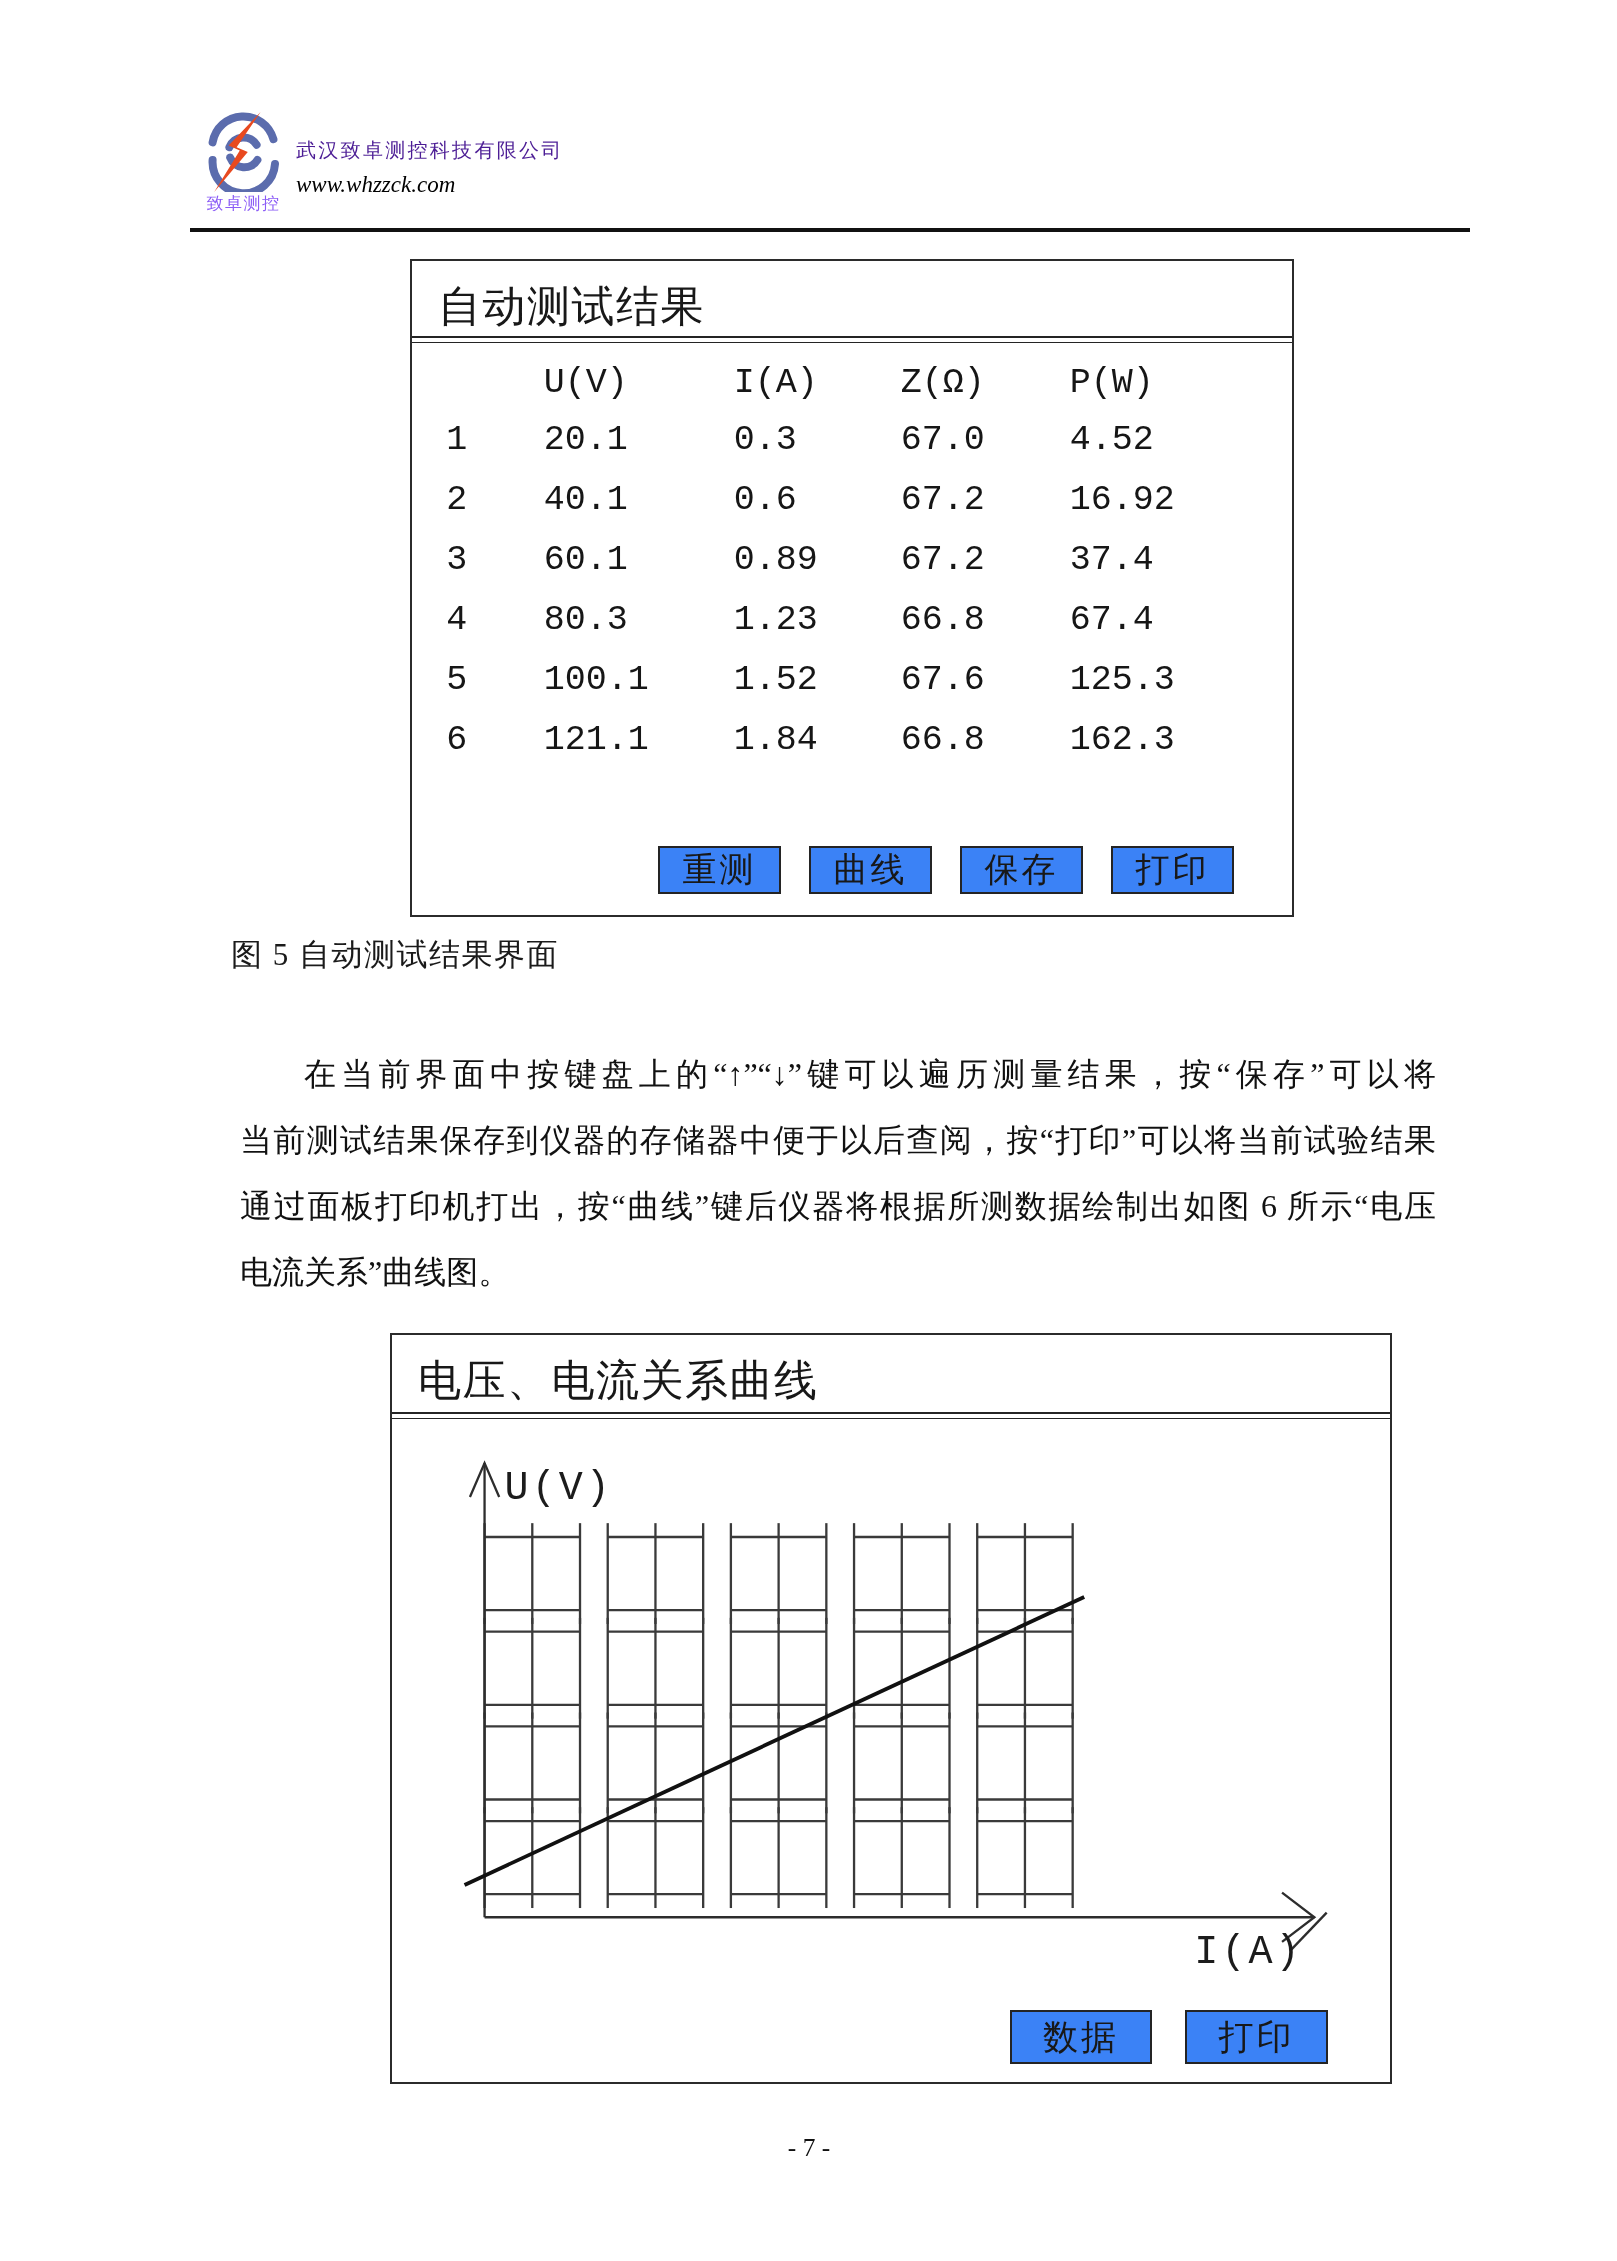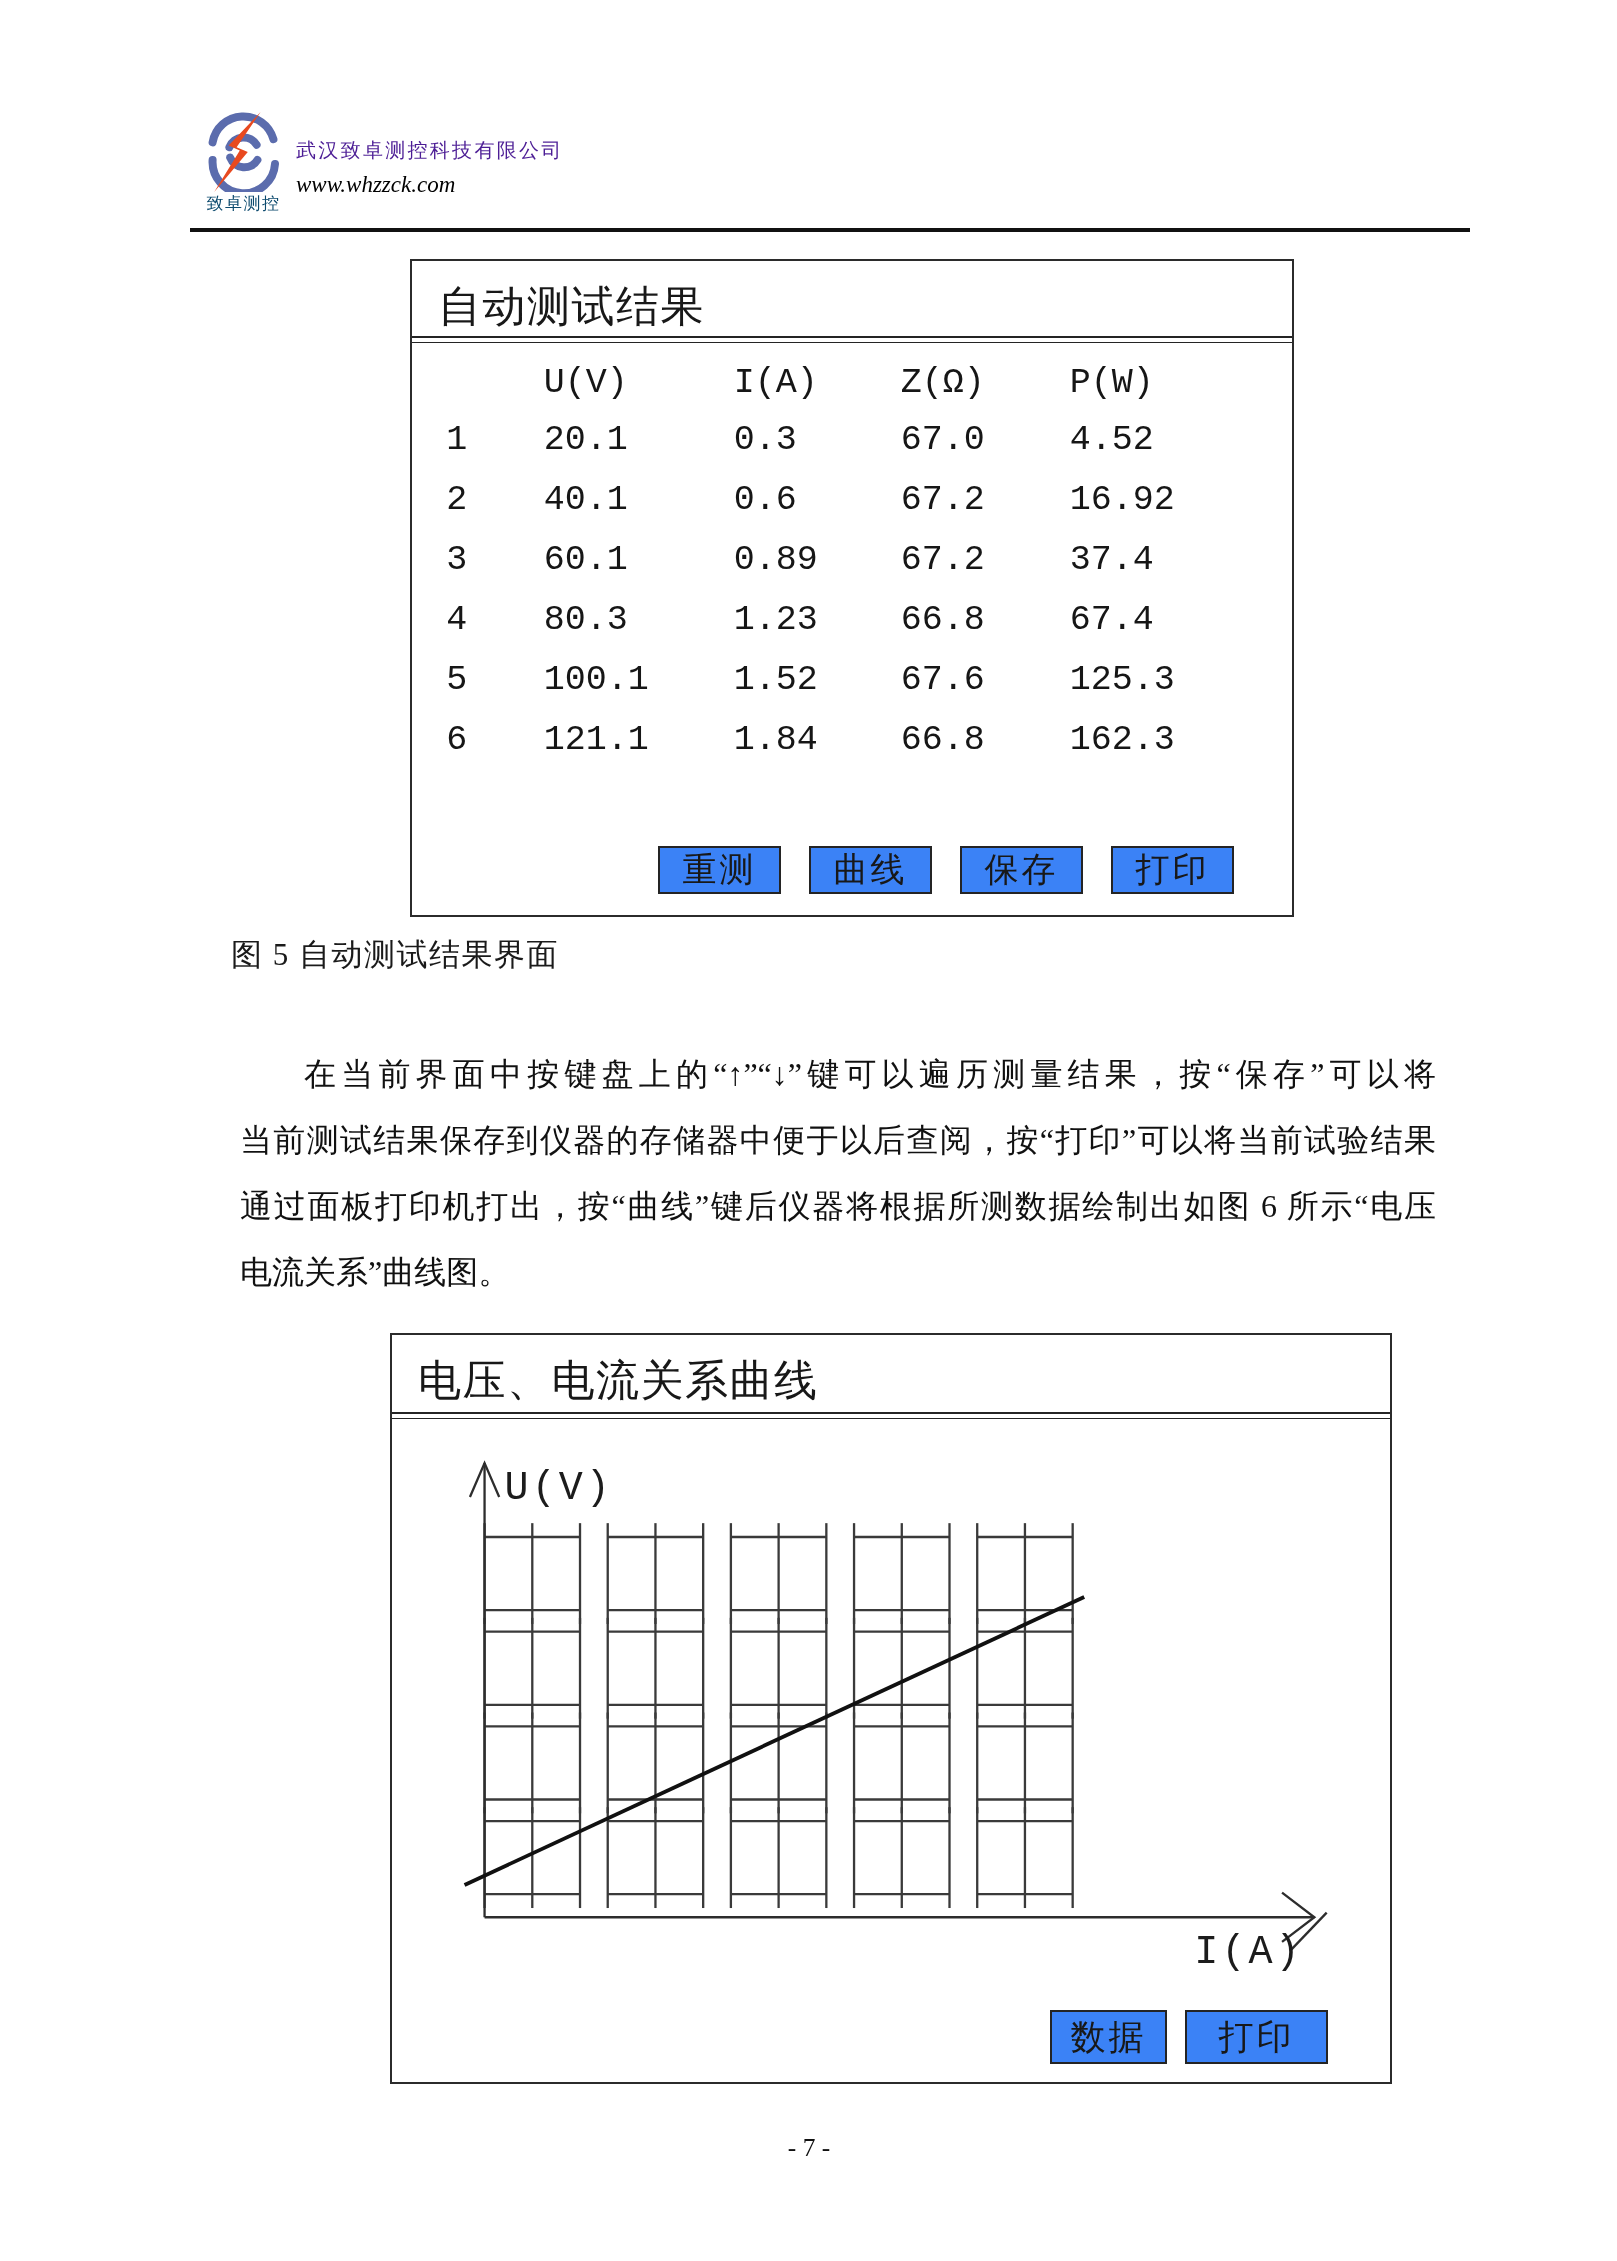--- a/index.html
+++ b/index.html
@@ -5,21 +5,21 @@
   html,body{margin:0;padding:0;background:#888;}
   .page{
     position:relative; width:1618px; height:2261px; background:#ffffff;
     font-family:"Liberation Serif", serif; color:#1a1a1a; overflow:hidden;
   }
   .abs{position:absolute;}
 
   
   .logo-text{
     position:absolute; left:199px; top:192px; width:89px; text-align:center;
-    font-family:"Liberation Sans", sans-serif; font-size:17px; letter-spacing:1.5px; color:#0c4a6e;
+    font-family:"Liberation Sans", sans-serif; font-size:17px; letter-spacing:1.5px; color:#8b5cf6;
   }
   .company{
     position:absolute; left:296px; top:137px;
     font-size:20px; letter-spacing:2.3px; color:#4c1d95;
   }
   .website{
     position:absolute; left:296px; top:172px;
     font-size:23px; color:#000;font-style:italic;
   }
   .header-rule{
@@ -291,20 +291,20 @@
       <text class="axis-label" x="146" y="102">U(V)</text>
 
       <line x1="120" y1="646" x2="1198" y2="646" stroke="#2d2d2d" stroke-width="3"></line>
       <polyline points="1156,614 1198,646 1156,678" fill="none" stroke="#2d2d2d" stroke-width="3"></polyline>
       <line x1="1168" y1="688" x2="1214" y2="640" stroke="#2d2d2d" stroke-width="3"></line>
       <text class="axis-label" x="1042" y="706">I(A)</text>
 
       <line x1="94" y1="604" x2="899" y2="230" stroke="#111" stroke-width="5"></line>
     </svg>
 
-    <div class="dev-btn p2-btn" style="left:618px;  width:117px;margin-left:40px;">数据</div>
+    <div class="dev-btn p2-btn" style="left:618px;  width:142px;">数据</div>
     <div class="dev-btn p2-btn" style="left:793px; width:143px;">打印</div>
   </div>
 
   <div class="footer">- 7 -</div>
 
 </div>
 
 
 </body></html>

